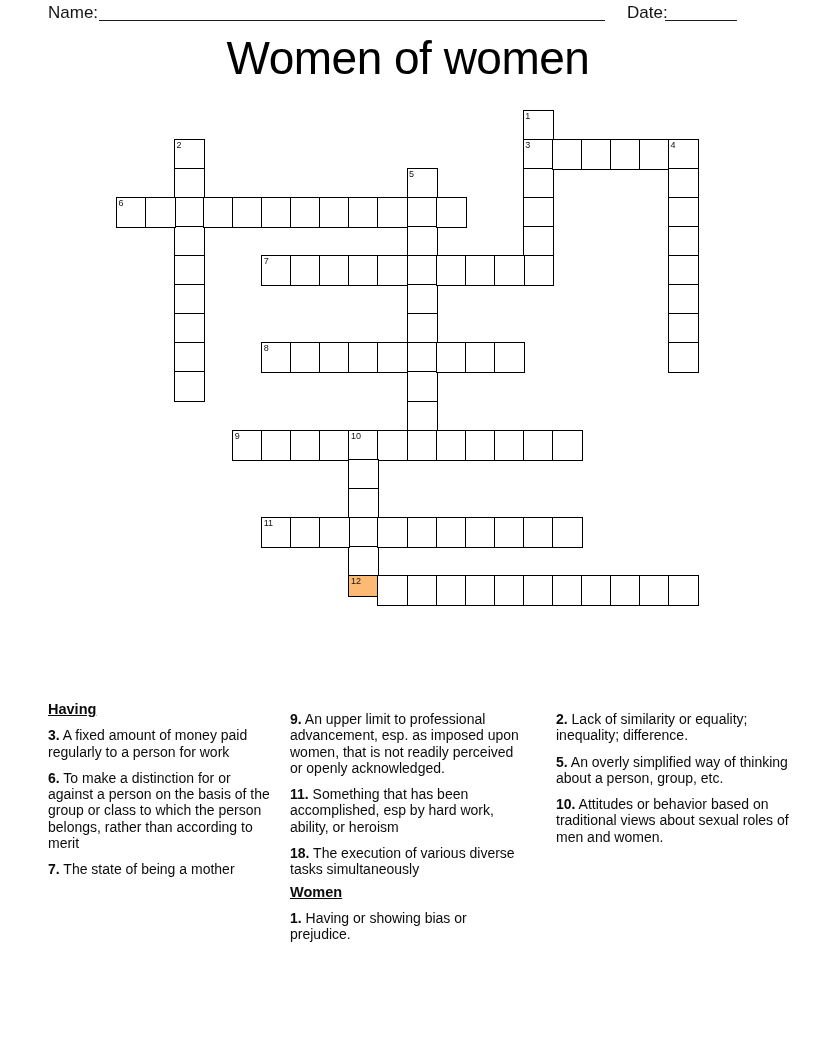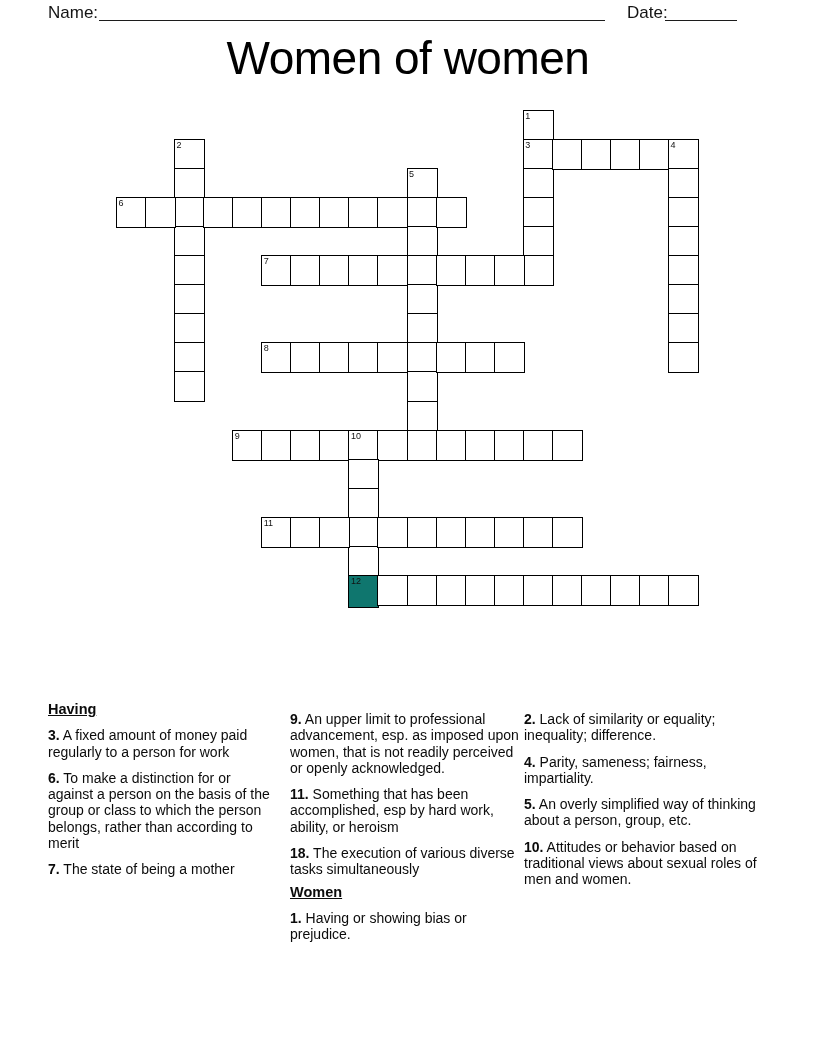--- a/index.html
+++ b/index.html
@@ -25,21 +25,21 @@
   .cell .num {
     position:absolute; top:0px; left:1.5px;
     font-size:9px; line-height:10px; color:#111;
   }
   .clue-col {
     position:absolute; top:701px;
     font-size:14px; line-height:16.3px; color:#0b0b0b;
   }
   .clue-col-1 { left:48px;  width:224px; }
   .clue-col-2 { left:290px; width:238px; }
-  .clue-col-3 { left:524px; width:238px; }
+  .clue-col-3 { left:556px; width:238px; }
   .clue { margin:10px 0 6px 0; }
   .clue b { font-weight:bold; }
   .clue-heading {
     font-weight:bold; text-decoration:underline;
     font-size:14.5px; margin:0 0 6px 0;
   }
 </style>
 </head>
 <body>
 
@@ -142,21 +142,21 @@
     <div class="cell" style="left: 377.45px; top: 429.55px; width: 31.05px; height: 31.05px; border-color: rgb(0, 0, 0); background: rgb(255, 255, 255);"></div>
     <div class="cell" style="left: 435.55px; top: 429.55px; width: 31.05px; height: 31.05px; border-color: rgb(0, 0, 0); background: rgb(255, 255, 255);"></div>
     <div class="cell" style="left: 464.6px; top: 429.55px; width: 31.05px; height: 31.05px; border-color: rgb(0, 0, 0); background: rgb(255, 255, 255);"></div>
     <div class="cell" style="left: 493.65px; top: 429.55px; width: 31.05px; height: 31.05px; border-color: rgb(0, 0, 0); background: rgb(255, 255, 255);"></div>
     <div class="cell" style="left: 522.7px; top: 429.55px; width: 31.05px; height: 31.05px; border-color: rgb(0, 0, 0); background: rgb(255, 255, 255);"></div>
     <div class="cell" style="left: 551.75px; top: 429.55px; width: 31.05px; height: 31.05px; border-color: rgb(0, 0, 0); background: rgb(255, 255, 255);"></div>
     <div class="cell" style="left: 348.4px; top: 458.6px; width: 31.05px; height: 31.05px; border-color: rgb(0, 0, 0); background: rgb(255, 255, 255);"></div>
     <div class="cell" style="left: 348.4px; top: 487.65px; width: 31.05px; height: 31.05px; border-color: rgb(0, 0, 0); background: rgb(255, 255, 255);"></div>
     <div class="cell" style="left: 348.4px; top: 516.7px; width: 31.05px; height: 31.05px; border-color: rgb(0, 0, 0); background: rgb(255, 255, 255);"></div>
     <div class="cell" style="left: 348.4px; top: 545.75px; width: 31.05px; height: 31.05px; border-color: rgb(0, 0, 0); background: rgb(255, 255, 255);"></div>
-    <div class="cell" style="left: 348.4px; top: 574.8px; width: 31.05px; height: 33px; border-color: rgb(0, 0, 0); background: #0f766e;">
+    <div class="cell" style="left: 348.4px; top: 574.8px; width: 31.05px; height: 22px; border-color: rgb(0, 0, 0); background: #fdba74;">
       <span class="num">12</span>
     </div>
     <div class="cell" style="left: 261.25px; top: 516.7px; width: 31.05px; height: 31.05px; border-color: rgb(0, 0, 0); background: rgb(255, 255, 255);">
       <span class="num">11</span>
     </div>
     <div class="cell" style="left: 290.3px; top: 516.7px; width: 31.05px; height: 31.05px; border-color: rgb(0, 0, 0); background: rgb(255, 255, 255);"></div>
     <div class="cell" style="left: 319.35px; top: 516.7px; width: 31.05px; height: 31.05px; border-color: rgb(0, 0, 0); background: rgb(255, 255, 255);"></div>
     <div class="cell" style="left: 377.45px; top: 516.7px; width: 31.05px; height: 31.05px; border-color: rgb(0, 0, 0); background: rgb(255, 255, 255);"></div>
     <div class="cell" style="left: 406.5px; top: 516.7px; width: 31.05px; height: 31.05px; border-color: rgb(0, 0, 0); background: rgb(255, 255, 255);"></div>
     <div class="cell" style="left: 435.55px; top: 516.7px; width: 31.05px; height: 31.05px; border-color: rgb(0, 0, 0); background: rgb(255, 255, 255);"></div>
@@ -185,16 +185,15 @@
   </div>
 <div class="clue-col clue-col-2">
     <p class="clue"><b>9.</b> An upper limit to professional advancement, esp. as imposed upon women, that is not readily perceived or openly acknowledged.</p>
     <p class="clue"><b>11.</b> Something that has been accomplished, esp by hard work, ability, or heroism</p>
     <p class="clue"><b>18.</b> The execution of various diverse tasks simultaneously</p>
     <div class="clue-heading">Women</div>
     <p class="clue"><b>1.</b> Having or showing bias or prejudice.</p>
   </div>
 <div class="clue-col clue-col-3">
     <p class="clue"><b>2.</b> Lack of similarity or equality; inequality; difference.</p>
-    <p class="clue"><b>4.</b> Parity, sameness; fairness, impartiality.</p>
     <p class="clue"><b>5.</b> An overly simplified way of thinking about a person, group, etc.</p>
     <p class="clue"><b>10.</b> Attitudes or behavior based on traditional views about sexual roles of men and women.</p>
   </div>
 
 </body></html>

